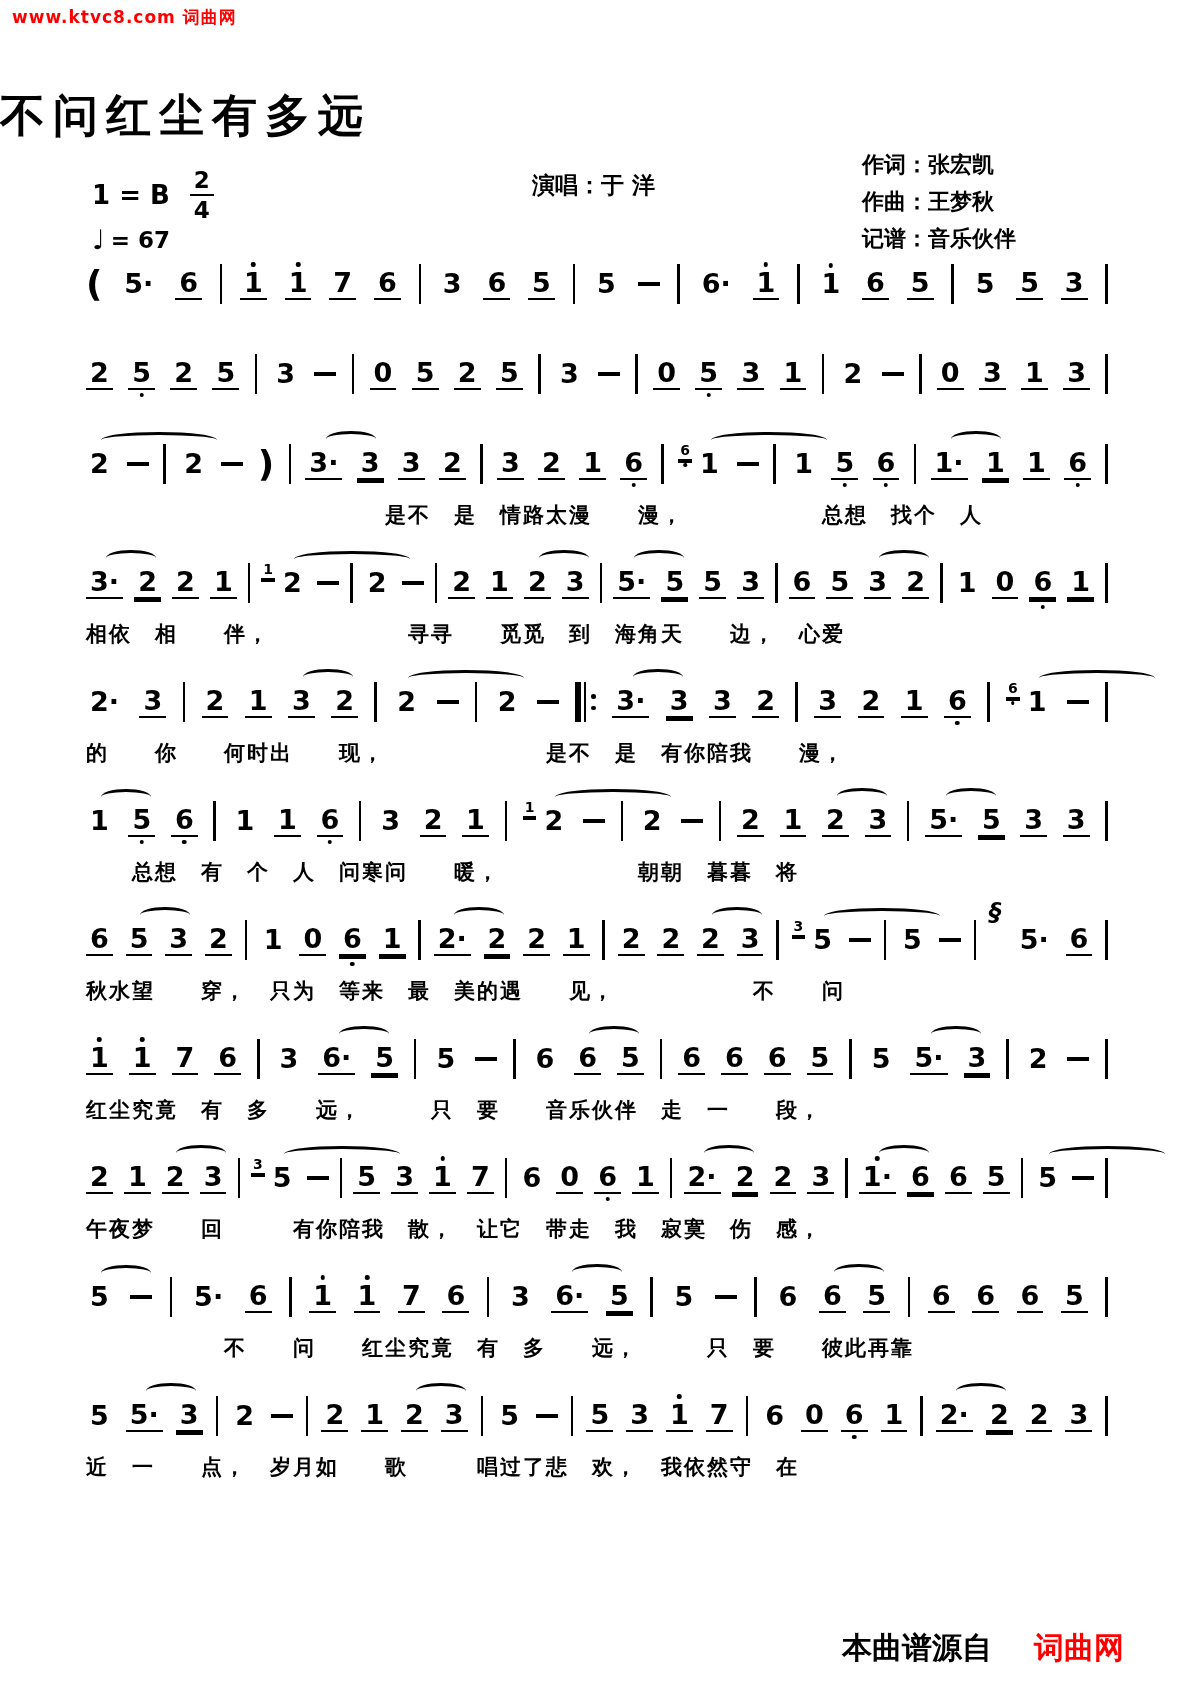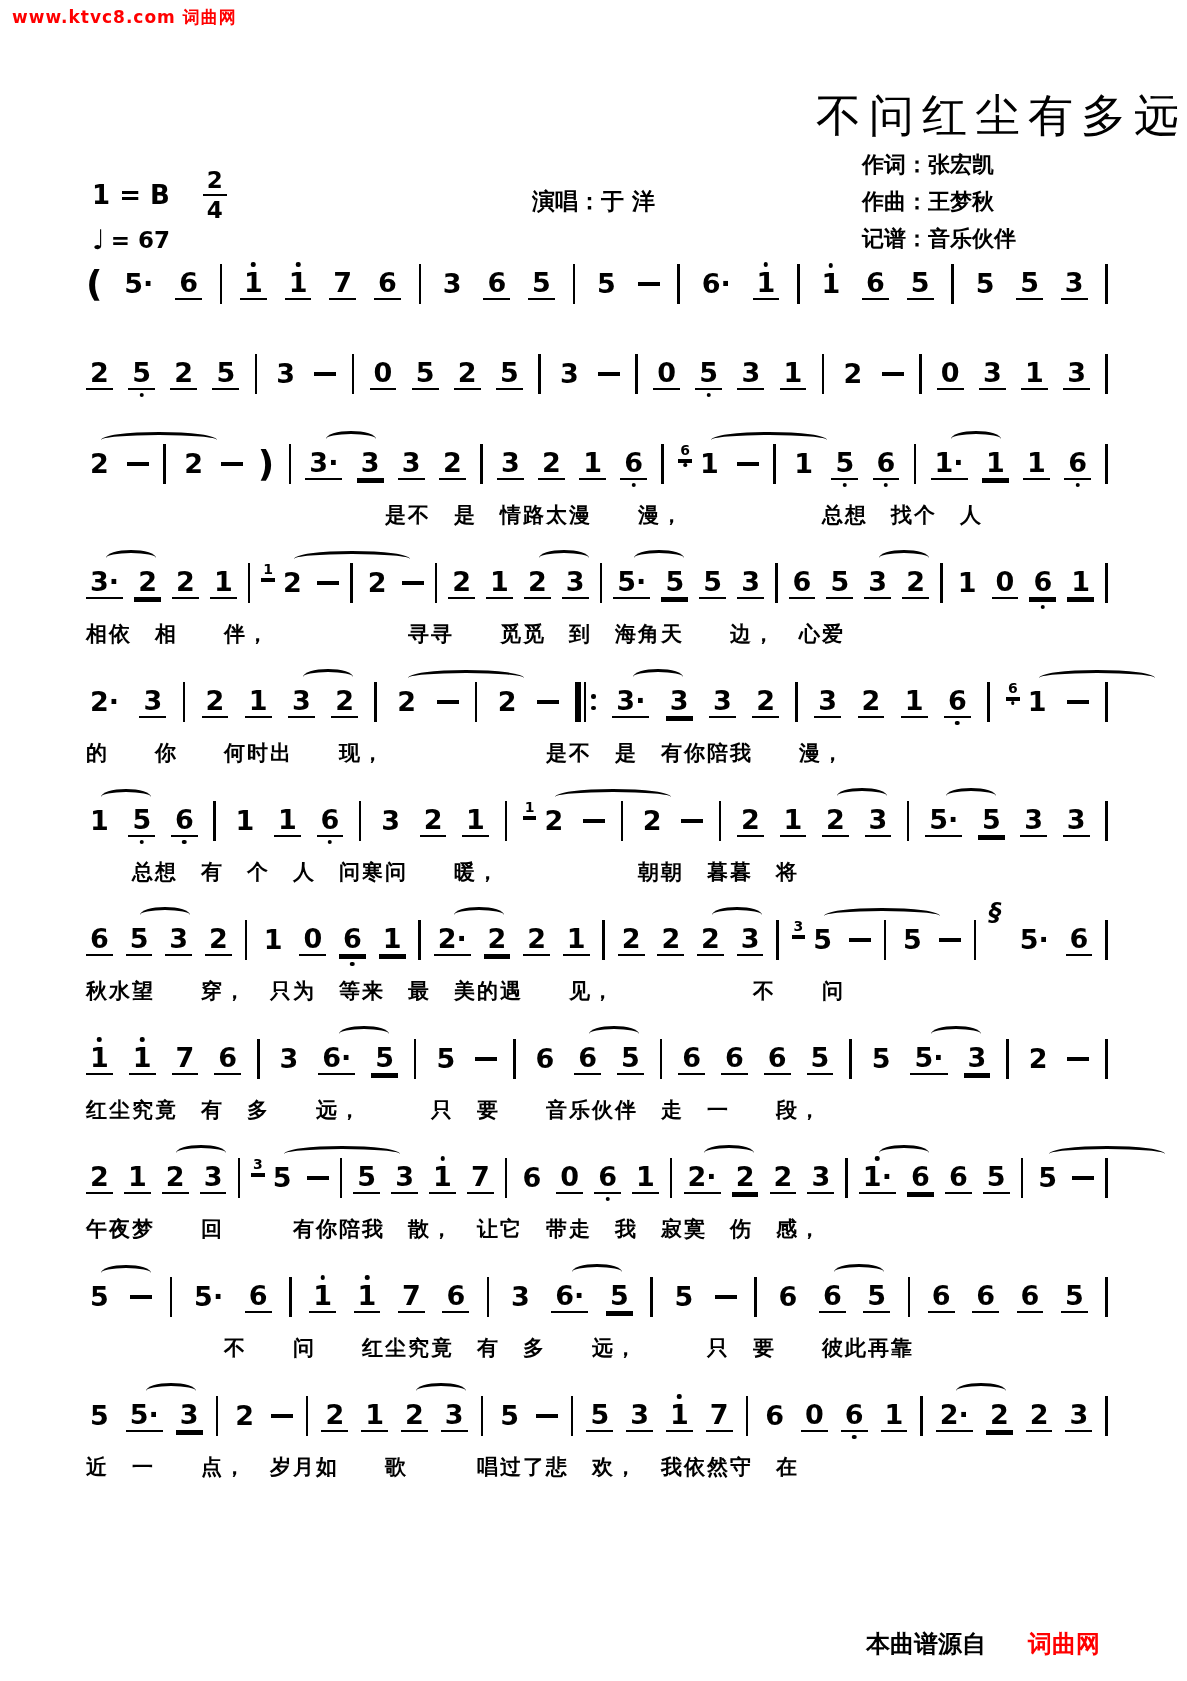--- a/index.html
+++ b/index.html
@@ -1,24 +1,24 @@
 <!DOCTYPE html>
 <html><head>
 <meta charset="utf-8">
 <style>
   html,body{margin:0;padding:0;}
   body{
     width:1187px;height:1681px;position:relative;background:#ffffff;color:#000;
     font-family:"DejaVu Sans",sans-serif;overflow:hidden;
   }
   .watermark{position:absolute;top:6px;left:12px;color:#ff0000;font-size:17px;font-weight:bold;letter-spacing:1px;}
-  .title{position:absolute;top:86px;left:0;width:100%;text-align:right;font-size:45px;font-weight:normal;letter-spacing:8px;}
-  .performer{position:absolute;top:170px;left:0;width:100%;text-align:center;font-size:23px;font-weight:bold;margin-top:16px;}
+  .title{position:absolute;top:86px;left:0;width:100%;text-align:left;font-size:45px;font-weight:bold;letter-spacing:8px;}
+  .performer{position:absolute;top:170px;left:0;width:100%;text-align:center;font-size:23px;font-weight:bold;}
   .credits{position:absolute;top:146px;left:862px;font-size:22px;font-weight:bold;line-height:37px;}
-  .keyrow{position:absolute;top:168px;left:92px;display:flex;align-items:center;gap:33px;font-size:26px;font-weight:bold;}
+  .keyrow{position:absolute;top:168px;left:92px;display:flex;align-items:center;gap:20px;font-size:26px;font-weight:bold;}
   .meter{display:inline-flex;flex-direction:column;align-items:center;font-size:23px;line-height:1.05;font-weight:bold;}
   .meter .num{border-bottom:2.5px solid #000;padding:0 4px 2px;}
   .meter .den{padding-top:2px;}
   .temporow{position:absolute;top:224px;left:92px;font-size:23px;font-weight:bold;display:flex;align-items:center;gap:6px;}
   .temporow .qnote{font-size:27px;}
   .score{position:absolute;top:260px;left:86px;width:1022px;}
   .system{margin-bottom:30px;}
   .system.nolyr{margin-bottom:42px;}
   .noterow{display:flex;align-items:center;justify-content:space-between;height:48px;position:relative;}
   .lyricrow{font-size:21px;font-weight:bold;margin-top:13px;white-space:pre;letter-spacing:2px;}
@@ -41,21 +41,21 @@
   .grace{position:relative;top:-14px;font-size:14px;font-weight:bold;margin-right:4px;padding:0 2px 1px;}
   .grace.gu2{box-shadow:0 2px 0 #000,0 4px 0 #000;}
   .grace.glo::after{content:"";position:absolute;bottom:-8px;left:50%;transform:translateX(-50%);
     width:3.5px;height:3.5px;background:#000;border-radius:50%;}
   .segno{font-size:25px;font-weight:bold;font-style:italic;position:relative;top:-29px;width:14px;}
   .rpt{display:flex;align-items:center;gap:3px;height:40px;}
   .rpt .thick{width:5.5px;height:40px;background:#000;}
   .rpt .thin{width:2.5px;height:40px;background:#000;}
   .rpt .dots{display:flex;flex-direction:column;gap:7px;margin-left:2px;}
   .rpt .dots i{width:4.5px;height:4.5px;background:#000;border-radius:50%;display:block;}
-  .footer{position:absolute;top:1628px;left:0;width:1100px;text-align:right;font-size:24px;font-weight:bold;}
+  .footer{position:absolute;top:1628px;left:0;width:1100px;text-align:right;font-size:30px;font-weight:bold;padding-left:24px;}
   .footer .site{color:#ff0000;margin-left:42px;}
 </style>
 </head>
 <body>
 
 <div class="watermark">www.ktvc8.com 词曲网</div>
 
 <div class="title">不问红尘有多远</div>
 
 <div class="performer">演唱：于 洋</div>

